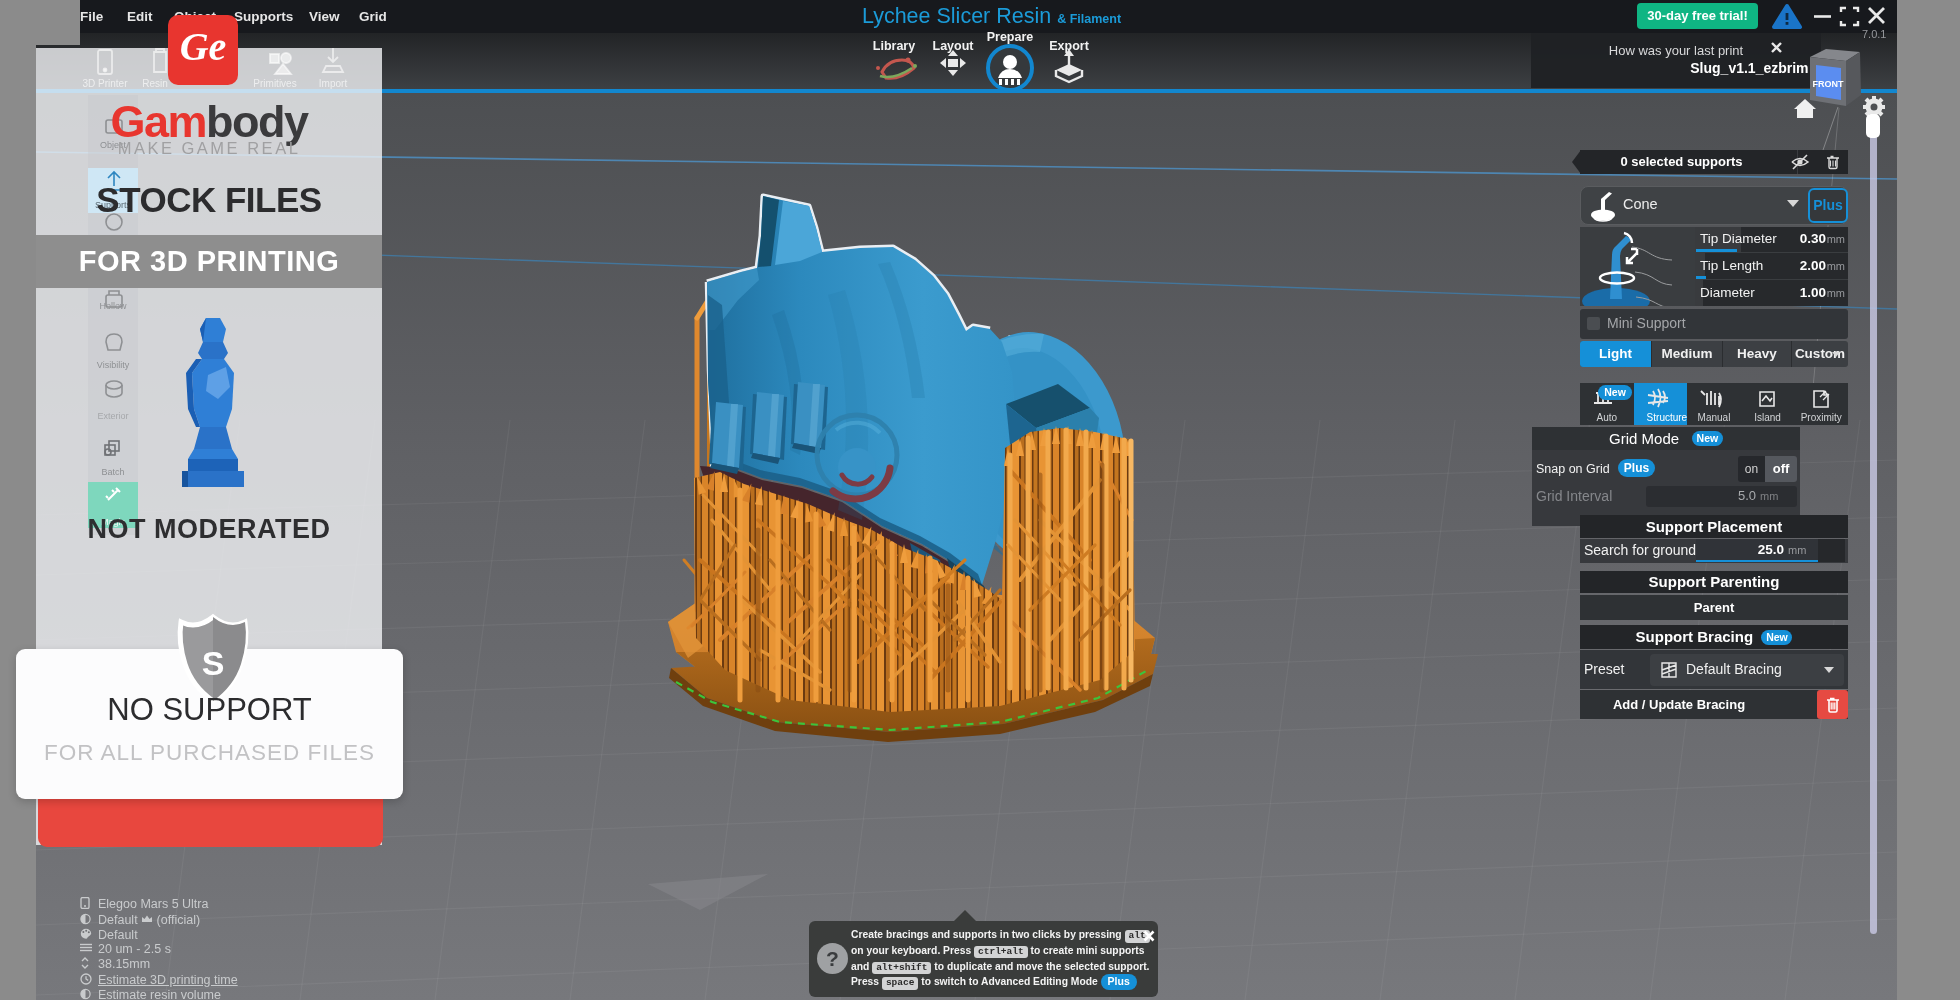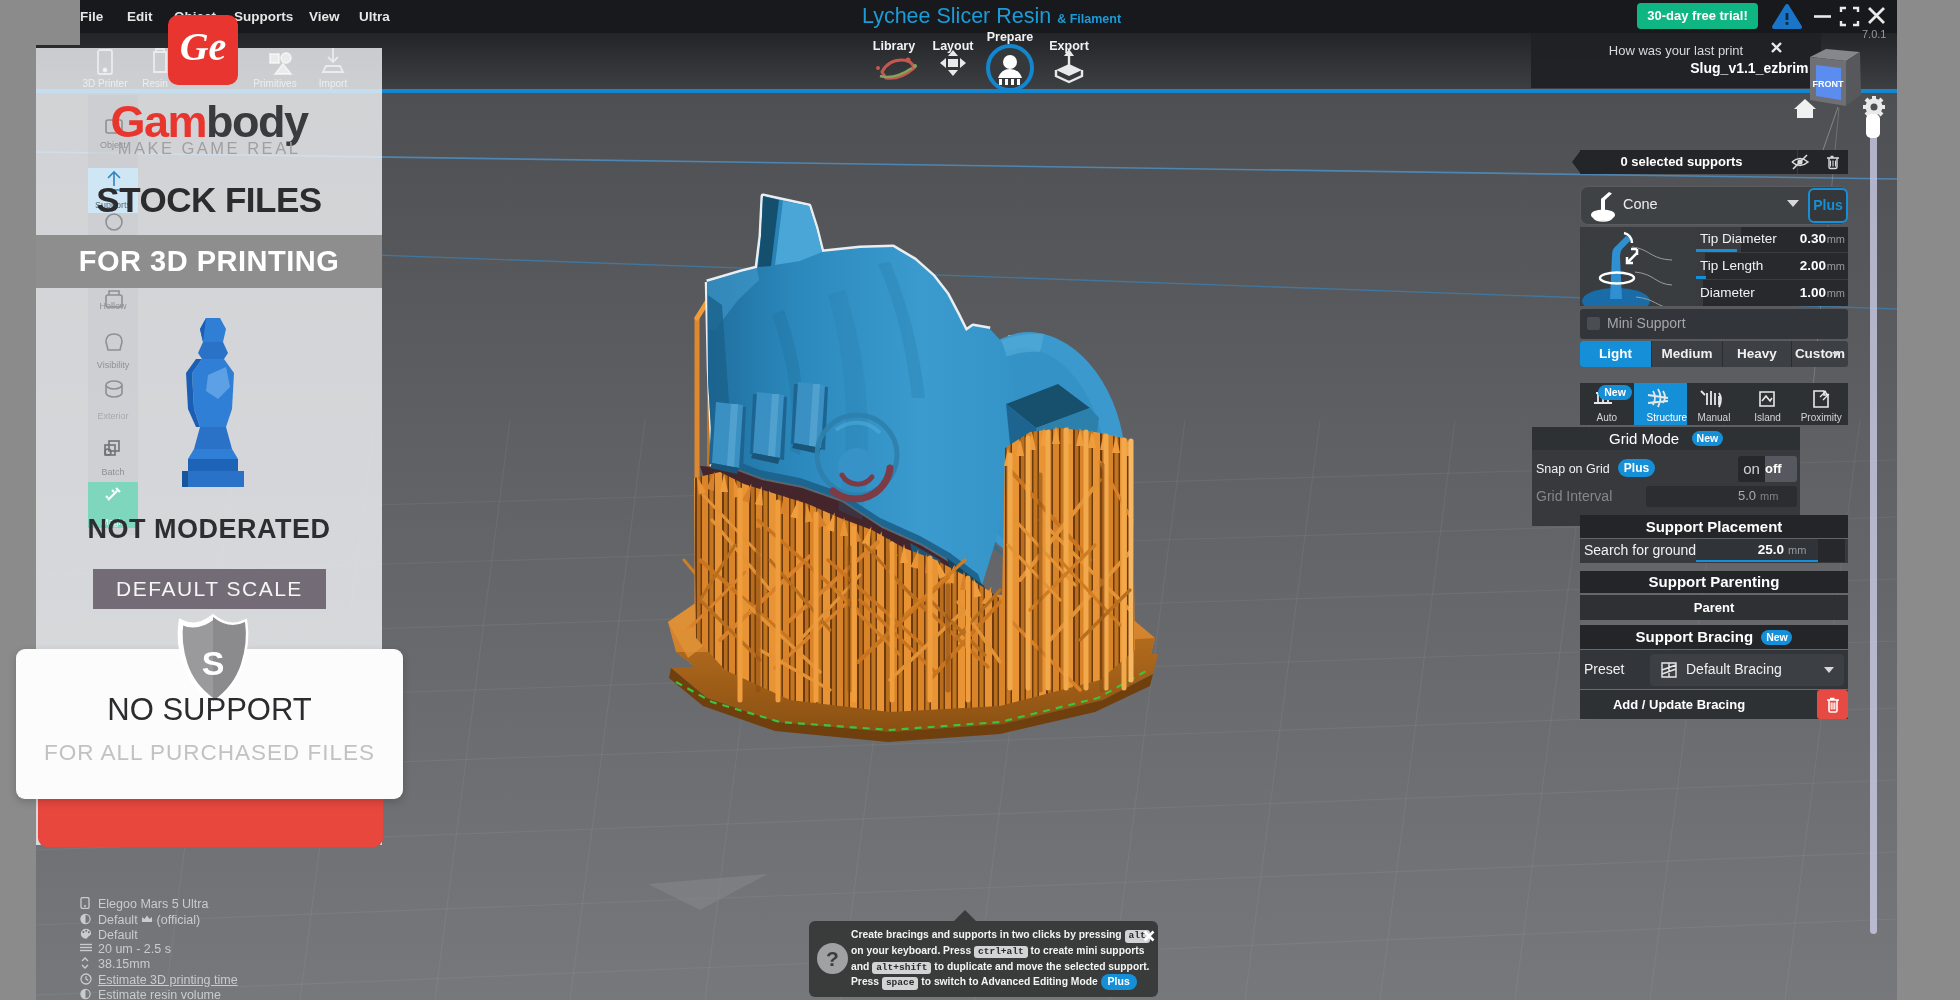--- a/index.html
+++ b/index.html
@@ -246,21 +246,21 @@
         </g>
 </svg>
 </div>
 
 <div class="a" id="menubar"></div>
 <span class="mi" style="left:80px">File</span>
 <span class="mi" style="left:127px">Edit</span>
 <span class="mi" style="left:174px">Object</span>
 <span class="mi" style="left:234px">Supports</span>
 <span class="mi" style="left:309px">View</span>
-<span class="mi" style="left:359px">Ultra</span>
+<span class="mi" style="left:359px">Grid</span>
 <div class="a" id="subhdr"></div>
 <div class="a" id="blueline"></div>
 <div class="a" id="title">Lychee Slicer Resin <small>&amp; Filament</small></div>
 <span class="tablbl" style="left:854px;top:39px">Library</span>
 <span class="tablbl" style="left:913px;top:39px">Layout</span>
 <span class="tablbl" style="left:970px;top:30px">Prepare</span>
 <span class="tablbl" style="left:1029px;top:39px">Export</span>
 <div class="a" id="trial">30-day free trial!</div>
 <div class="a" id="ver">7.0.1</div>
 
@@ -353,22 +353,22 @@
   <span style="position:absolute;left:214.4px;top:29px;width:53.6px;text-align:center;font-size:10px;color:#d2d4d6">Proximity</span>
   <span style="position:absolute;left:18px;top:2px;width:34px;height:15px;background:#1590d8;border-radius:8px;color:#fff;font-size:10.5px;font-weight:700;text-align:center;line-height:15px">New</span>
 </div>
 <div class="rp" style="left:1532px;top:427px;width:268px;height:99px;background:#37393d">
   <div style="position:absolute;left:0;top:0;width:268px;height:23px;background:#2e3134;text-align:center">
     <span style="font-size:15px;color:#fff;line-height:23px">Grid Mode&nbsp;&nbsp;</span>
     <span style="display:inline-block;width:31px;height:15px;background:#1590d8;border-radius:8px;color:#fff;font-size:10.5px;font-weight:700;line-height:15px;vertical-align:2px">New</span>
   </div>
   <span style="position:absolute;left:4px;top:35px;font-size:12.5px;color:#f2f2f2">Snap on Grid</span>
   <span style="position:absolute;left:86px;top:32px;width:37px;height:18px;background:#1590d8;border-radius:9px;color:#fff;font-size:12px;font-weight:700;text-align:center;line-height:18px">Plus</span>
-  <span style="position:absolute;left:206px;top:29px;width:27px;height:26px;background:#26282c;color:#d0d0d0;font-size:15px;text-align:center;line-height:26px;border-radius:3px 0 0 3px">on</span>
-  <span style="position:absolute;left:233px;top:29px;width:32px;height:26px;background:#55585e;color:#fff;font-size:13px;font-weight:700;line-height:26px;border-radius:0 3px 3px 0">off</span>
+  <span style="position:absolute;left:206px;top:29px;width:27px;height:26px;background:#26282c;color:#d0d0d0;font-size:12px;text-align:center;line-height:26px;border-radius:3px 0 0 3px">on</span>
+  <span style="position:absolute;left:233px;top:29px;width:32px;height:26px;background:#55585e;color:#fff;font-size:13px;font-weight:700;text-align:center;line-height:26px;border-radius:0 3px 3px 0">off</span>
   <span style="position:absolute;left:4px;top:61px;font-size:14px;color:#85878b">Grid Interval</span>
   <span style="position:absolute;left:114px;top:59px;width:151px;height:21px;background:#2b2d31;border-radius:3px"></span>
   <span style="position:absolute;left:114px;top:61px;width:110px;text-align:right;font-size:13px;color:#a9abae">5.0</span>
   <span style="position:absolute;left:228px;top:63px;font-size:11px;color:#7f8184">mm</span>
 </div>
 <div class="rp hdrbar" style="left:1580px;top:515px;width:268px;height:23px;line-height:23px">Support Placement</div>
 <div class="rp" style="left:1580px;top:539px;width:268px;height:24px;background:#37393d">
   <span style="position:absolute;left:4px;top:3px;font-size:14px;color:#f2f2f2">Search for ground</span>
   <span style="position:absolute;left:116px;top:0;width:122px;height:23px;background:#303338;border-bottom:2.5px solid #1590d8"></span>
   <span style="position:absolute;left:116px;top:3px;width:88px;text-align:right;font-size:13.5px;color:#fff;font-weight:700">25.0</span>
@@ -620,21 +620,20 @@
   <polygon points="34,44 56,44 66,58 64,94 58,112 32,112 26,94 24,58" fill="#2f7fd6"></polygon>
   <polygon points="34,44 24,58 26,94 32,112 28,112 20,94 18,58 28,44" fill="#1b5fb4"></polygon>
   <polygon points="40,60 58,52 62,72 50,84 38,76" fill="#5ea0e6"></polygon>
   <polygon points="32,112 58,112 64,134 26,134" fill="#2a72c8"></polygon>
   <polygon points="26,134 64,134 70,144 70,156 20,156 20,144" fill="#2f7fd6"></polygon>
   <polygon points="20,144 70,144 70,156 20,156" fill="#1d63b8"></polygon>
   <polygon points="14,156 76,156 76,172 14,172" fill="#2a72c8"></polygon>
   <polygon points="14,156 20,156 20,172 14,172" fill="#17549e"></polygon>
 </svg>
 <div class="wm" style="left:36px;top:514px;width:346px;text-align:center;font-size:27px;font-weight:700;color:#2e2e30;letter-spacing:0.5px">NOT MODERATED</div>
-<div class="wm" style="left:93px;top:569px;width:233px;height:40px;background:rgba(97,88,99,0.85);text-align:center;line-height:40px;font-size:21px;color:#f5f5f5;letter-spacing:1.5px">DEFAULT SCALE</div>
 <div class="wm" style="left:16px;top:649px;width:387px;height:150px;background:#fcfcfd;border-radius:9px;box-shadow:0 3px 8px rgba(0,0,0,0.18);z-index:58"></div>
 <div class="wm" style="left:38px;top:780px;width:345px;height:67px;background:#e8473e;border-radius:9px;z-index:57"></div>
 <svg class="wm" width="80" height="92" style="left:173px;top:613px;z-index:59" viewBox="0 0 80 92">
   <path d="M40,4 q10,8 20,8 q6,0 12,-3 q3,20 -4,42 q-7,22 -28,37 q-21,-15 -28,-37 q-7,-22 -4,-42 q6,3 12,3 q10,0 20,-8 z" fill="#9a9a9c" stroke="#fff" stroke-width="5"></path>
   <path d="M40,4 q10,8 20,8 q6,0 12,-3 q3,20 -4,42 q-7,22 -28,37 z" fill="#8b8b8d"></path>
   <text x="40" y="62" text-anchor="middle" font-size="34" font-weight="bold" fill="#fff" font-family="Liberation Sans">S</text>
 </svg>
 <div class="wm" style="left:16px;top:692px;width:387px;text-align:center;font-size:31px;font-weight:400;color:#2c2c2e;z-index:59">NO SUPPORT</div>
 <div class="wm" style="left:16px;top:740px;width:387px;text-align:center;font-size:22.5px;color:#c2c2c4;z-index:59;letter-spacing:1px">FOR ALL PURCHASED FILES</div>
 

